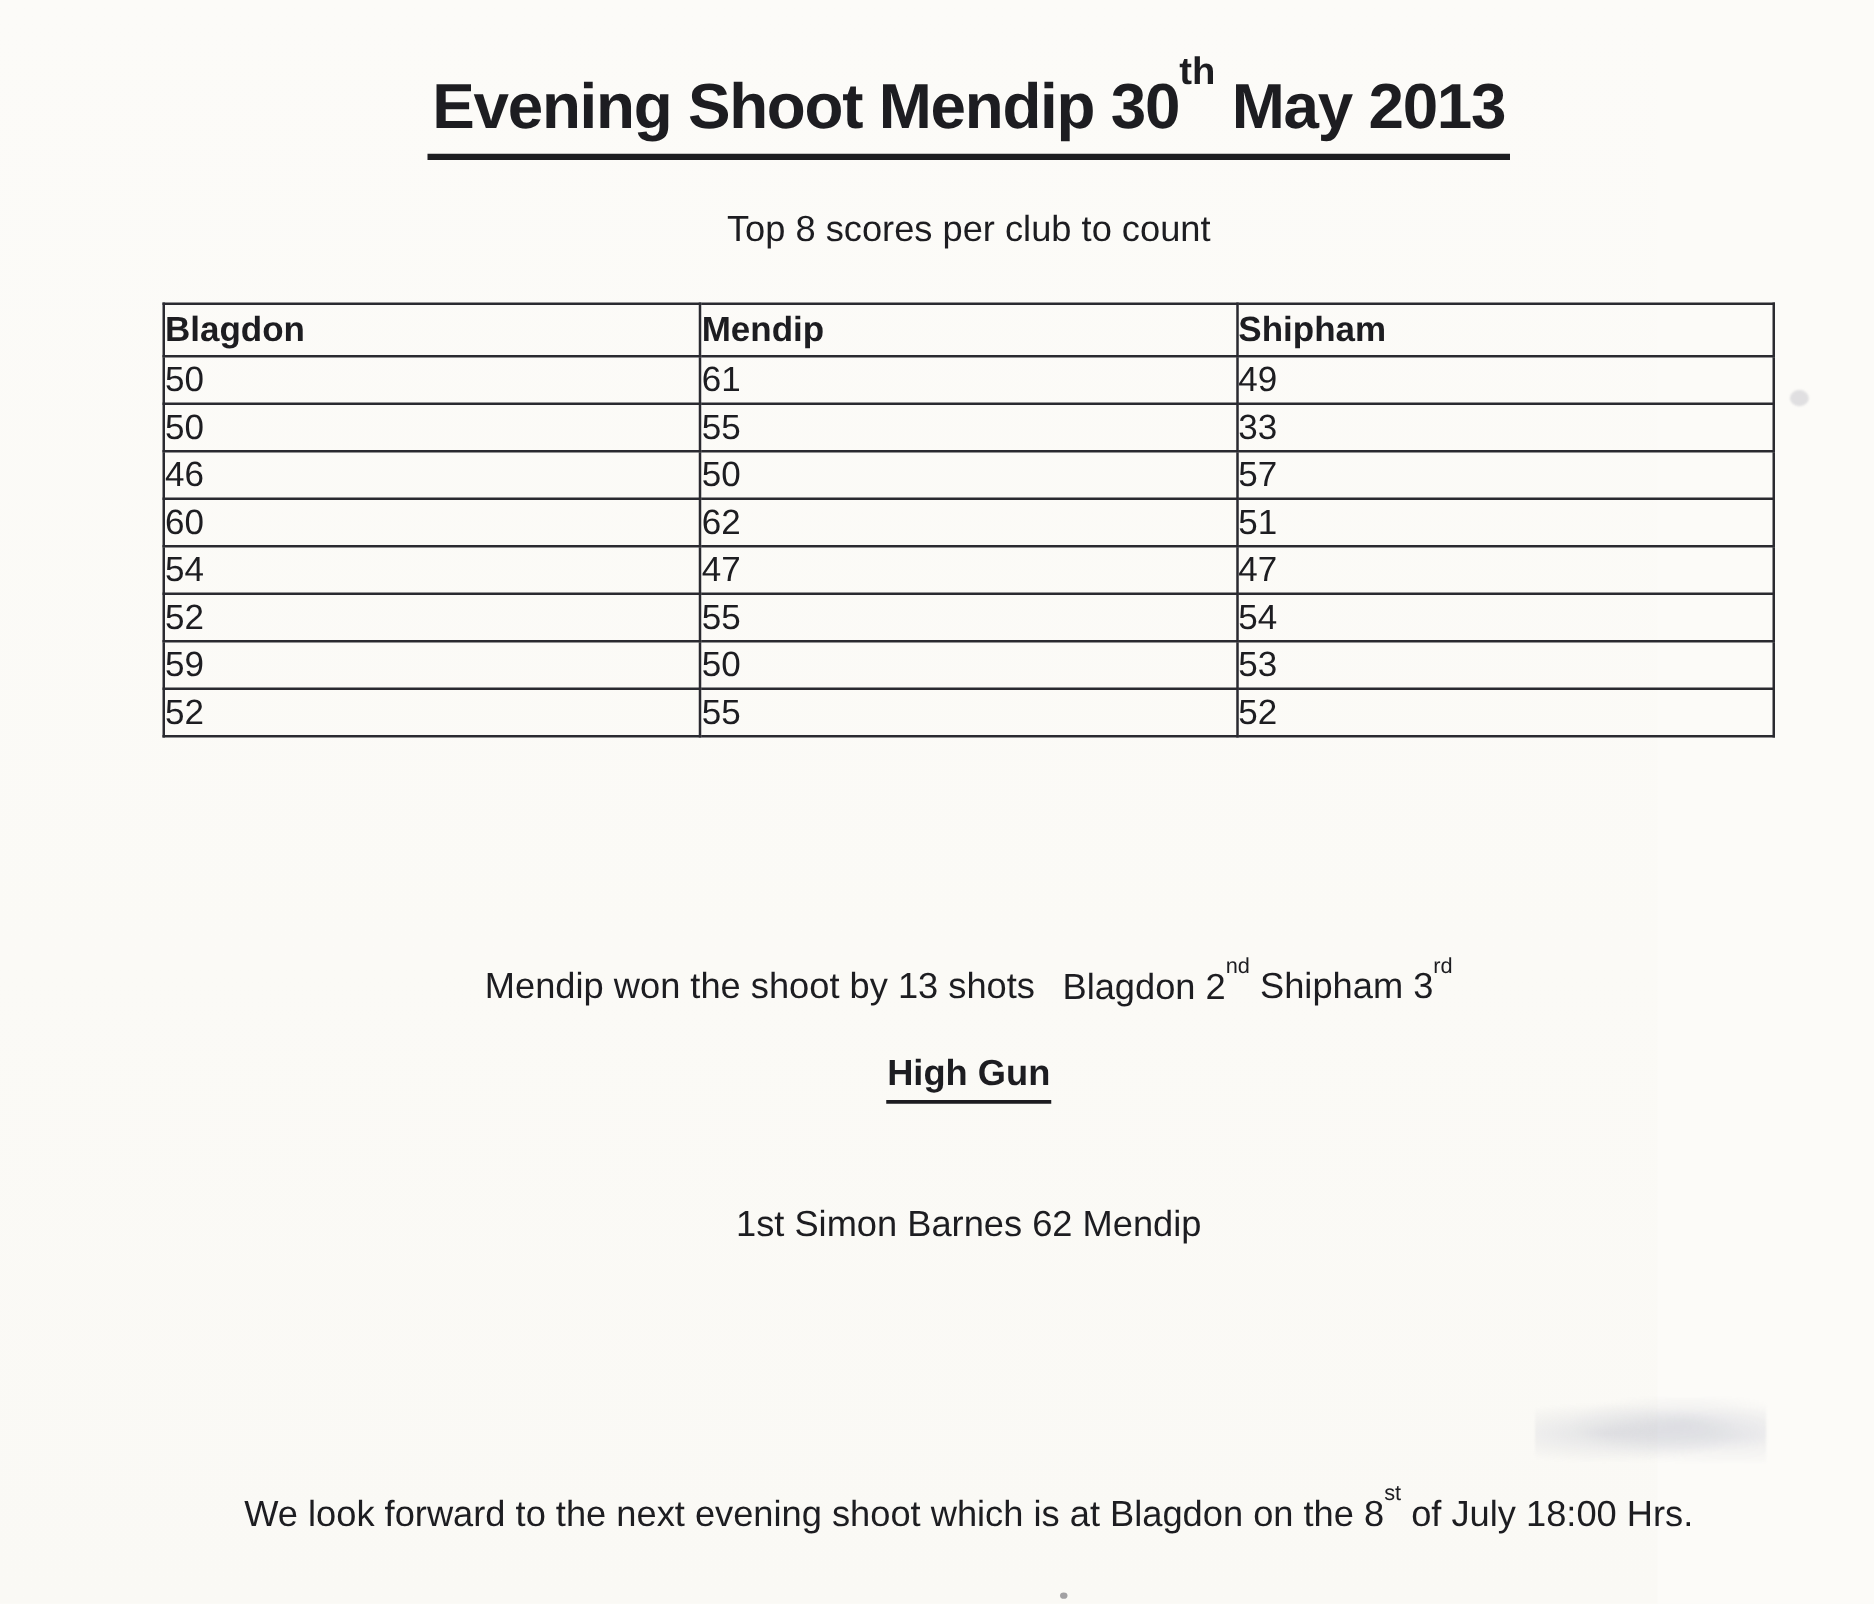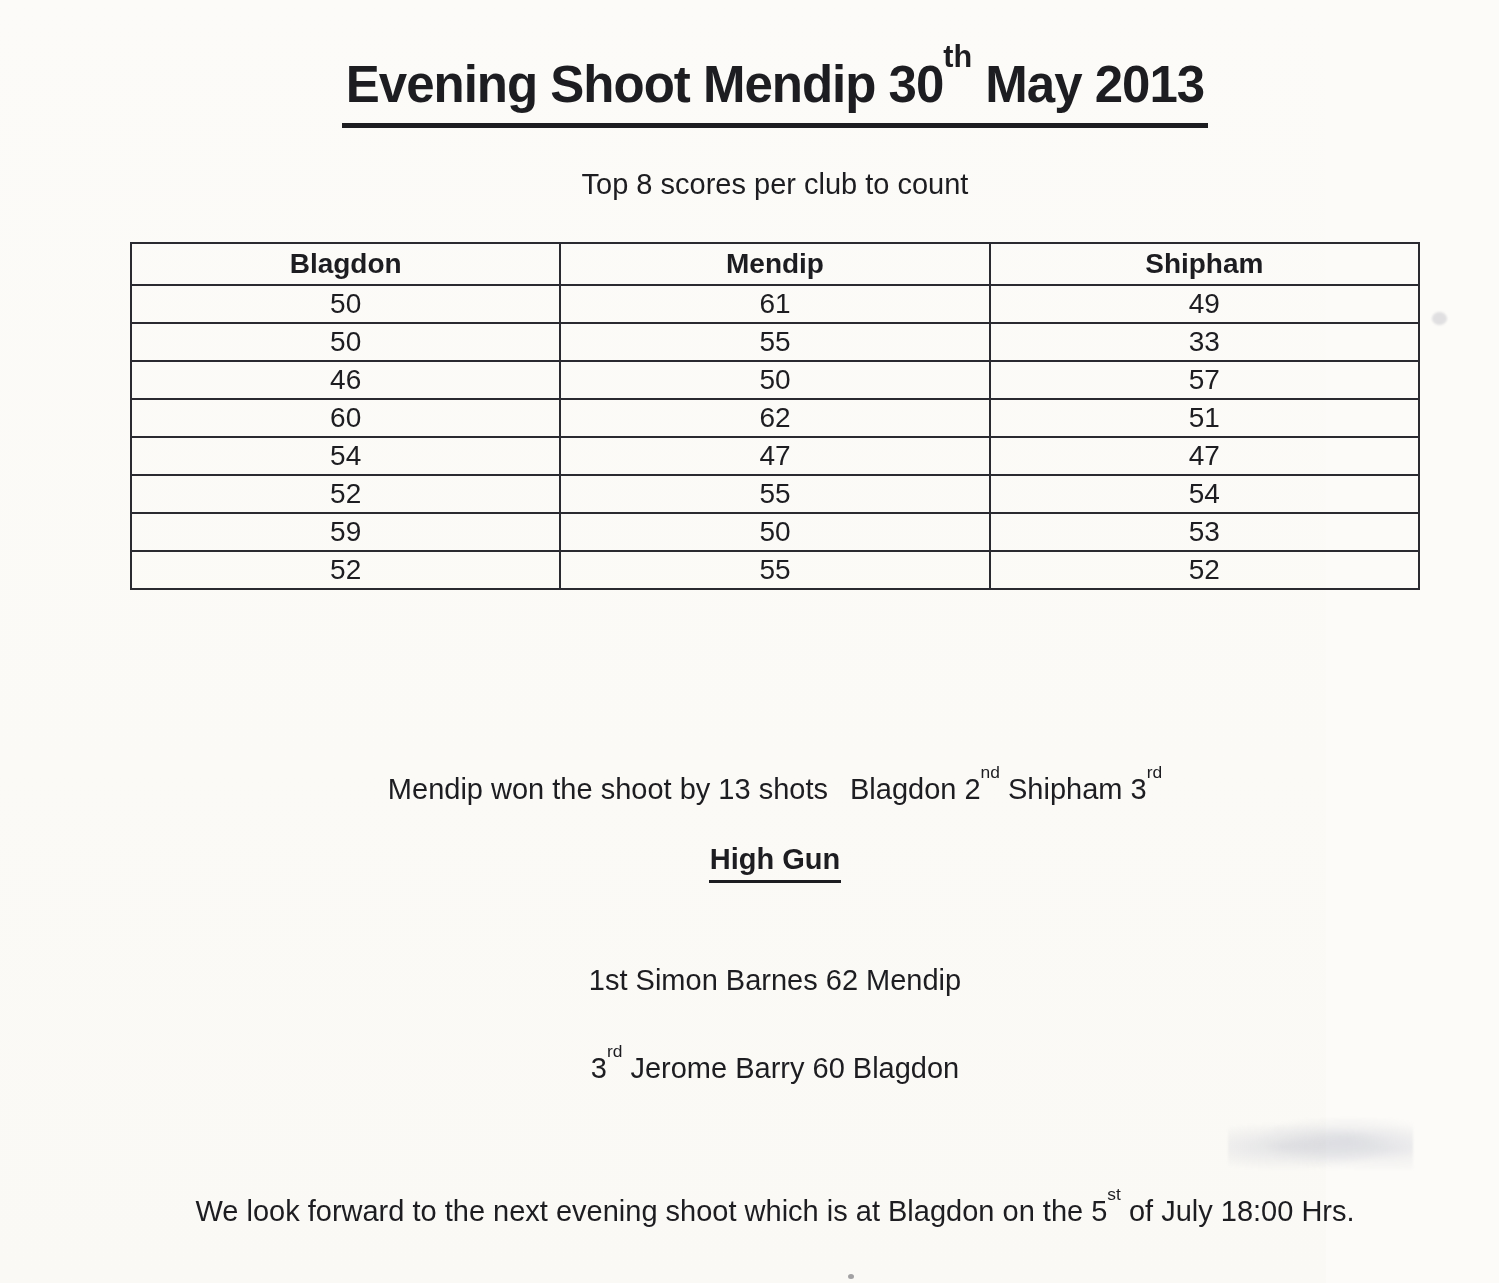--- a/index.html
+++ b/index.html
@@ -52,21 +52,21 @@
   table.scores {
     position: absolute;
     left: 130px;
     top: 242px;
     width: 1290px;
     border-collapse: collapse;
     table-layout: fixed;
   }
   table.scores th, table.scores td {
     border: 2px solid #2a2a30;
-    text-align: center;
+    text-align: left;
     vertical-align: middle;
     padding: 0;
     font-size: 28px;
   }
   table.scores th {
     height: 40px;
     font-weight: bold;
   }
   table.scores td {
     height: 36px;
@@ -201,25 +201,22 @@
     <span>Mendip won the shoot by 13 shots</span><span class="result-gap">Blagdon 2</span><sup class="sp">nd</sup><span> Shipham 3</span><sup class="sp">rd</sup>
   </div>
 
   <div class="cblock high-gun-heading">
     <span class="hg-underline">High Gun</span>
   </div>
 
   <div class="cblock hg1">1st Simon Barnes 62 Mendip</div>
 
 
-  <div class="cblock hg3">
-    <span>3</span><sup class="sp">rd</sup><span> Jerome Barry 60 Blagdon</span>
-  </div>
 
   <div class="cblock footer-line">
-    <span>We look forward to the next evening shoot which is at Blagdon on the 5</span><sup class="sp">st</sup><span> of July 18:00 Hrs.</span>
+    <span>We look forward to the next evening shoot which is at Blagdon on the 8</span><sup class="sp">st</sup><span> of July 18:00 Hrs.</span>
   </div>
 
   <div class="smudge-1"></div>
   <div class="speck-1"></div>
   <div class="speck-2"></div>
 
 </div>
 
 </body></html>

